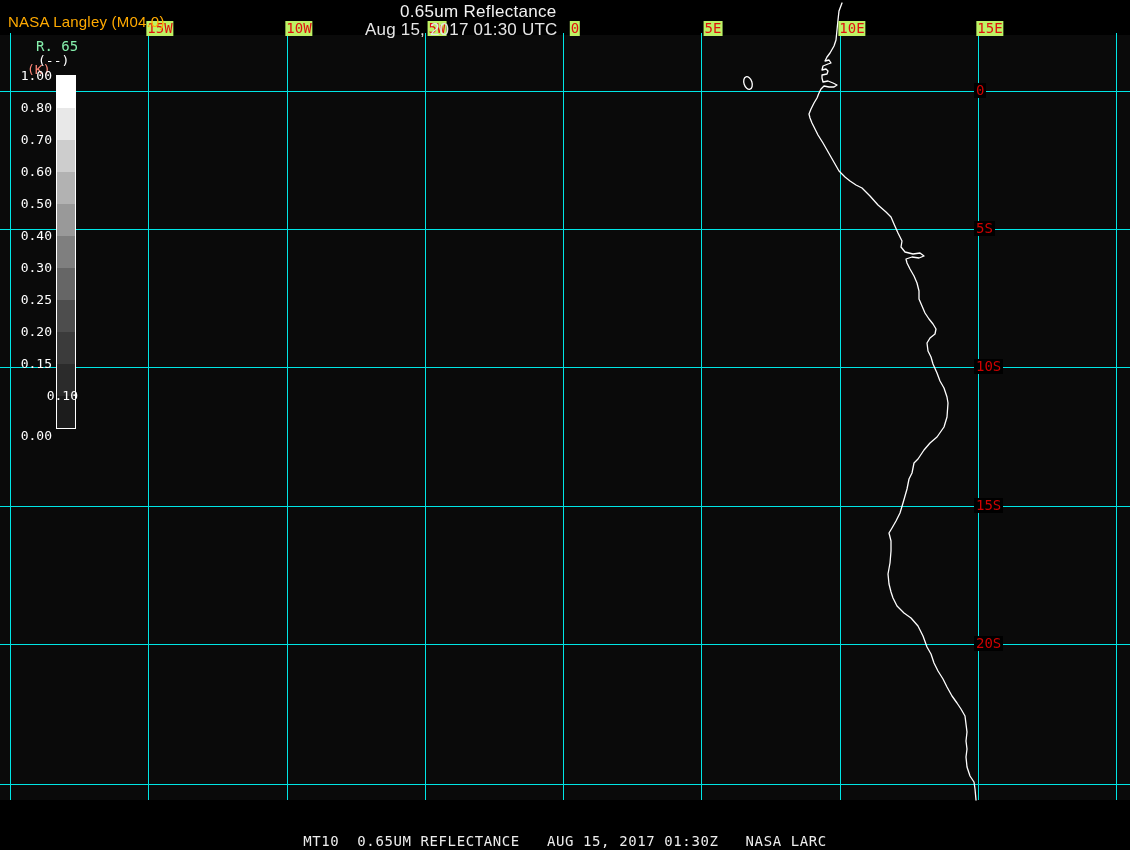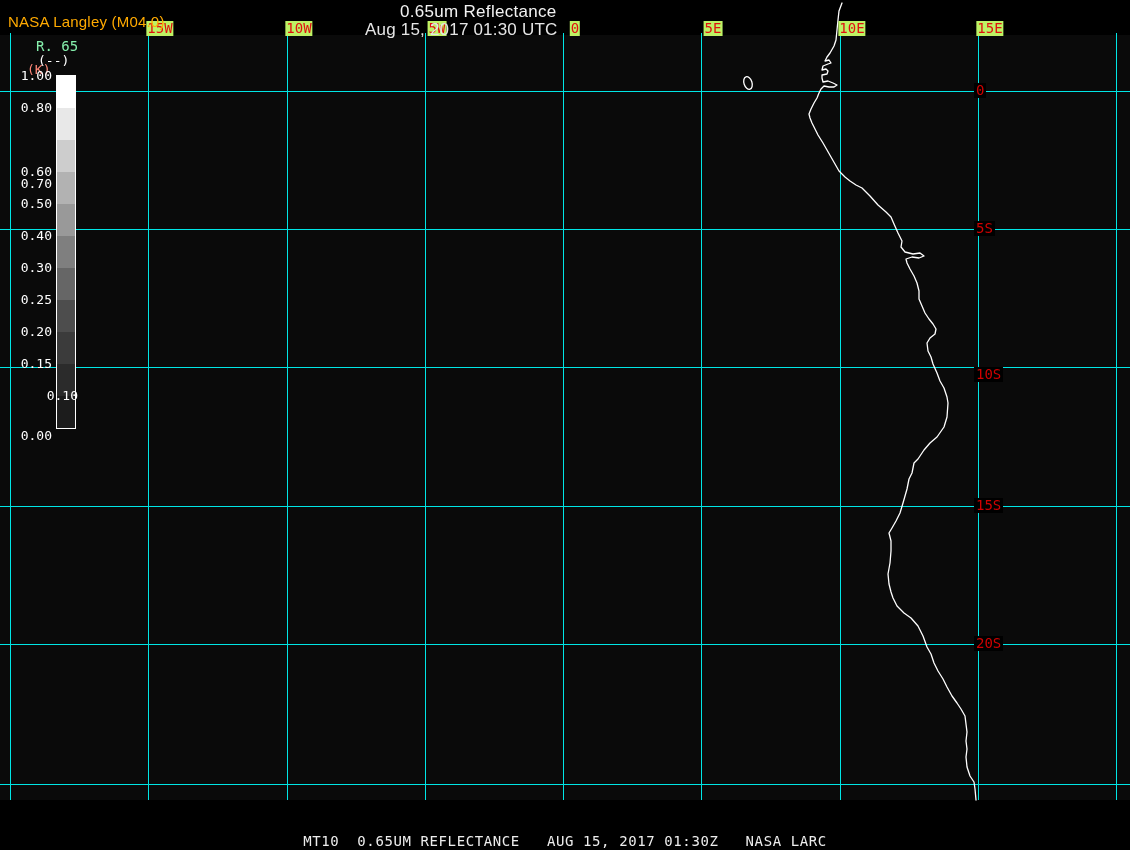--- a/index.html
+++ b/index.html
@@ -87,21 +87,21 @@
       <span class="lon-label" style="left: 287px;">10W</span>
       <span class="lon-label" style="left: 425px;">5W</span>
       <span class="lon-label" style="left: 563px;">0</span>
       <span class="lon-label" style="left: 701px;">5E</span>
       <span class="lon-label" style="left: 840px;">10E</span>
       <span class="lon-label" style="left: 978px;">15E</span>
     </div>
   <div id="lat-labels">
       <span class="lat-label" style="top: 83px;">0</span>
       <span class="lat-label" style="top: 221px;">5S</span>
-      <span class="lat-label" style="top: 359px; margin-top: 8px;">10S</span>
+      <span class="lat-label" style="top: 359px;">10S</span>
       <span class="lat-label" style="top: 498px;">15S</span>
       <span class="lat-label" style="top: 636px;">20S</span>
     </div>
 
   <div class="credit">NASA Langley (M04.0)</div>
   <div class="title">0.65um Reflectance</div>
   <div class="subtitle">Aug 15, 2017 01:30 UTC</div>
 
   <div class="cb-title">R. 65</div>
   <div class="cb-units">(--)</div>
@@ -115,21 +115,21 @@
       <div class="cb-seg" style="background: rgb(127, 127, 127);"></div>
       <div class="cb-seg" style="background: rgb(102, 102, 102);"></div>
       <div class="cb-seg" style="background: rgb(77, 77, 77);"></div>
       <div class="cb-seg" style="background: rgb(59, 59, 59);"></div>
       <div class="cb-seg" style="background: rgb(43, 43, 43);"></div>
       <div class="cb-seg" style="background: rgb(28, 28, 28);"></div>
     </div>
   <div id="cb-ticks">
       <span class="cb-tick" style="top: 68px;">1.00</span>
       <span class="cb-tick" style="top: 100px;">0.80</span>
-      <span class="cb-tick" style="top: 132px; margin-top: 44px;">0.70</span>
+      <span class="cb-tick" style="top: 132px;">0.70</span>
       <span class="cb-tick" style="top: 164px;">0.60</span>
       <span class="cb-tick" style="top: 196px;">0.50</span>
       <span class="cb-tick" style="top: 228px;">0.40</span>
       <span class="cb-tick" style="top: 260px;">0.30</span>
       <span class="cb-tick" style="top: 292px;">0.25</span>
       <span class="cb-tick" style="top: 324px;">0.20</span>
       <span class="cb-tick" style="top: 356px; text-align: right;">0.15</span>
       <span class="cb-tick" style="top: 388px; padding-left: 26px;">0.10</span>
       <span class="cb-tick" style="top: 400px; margin-top: 28px;">0.00</span>
     </div>

